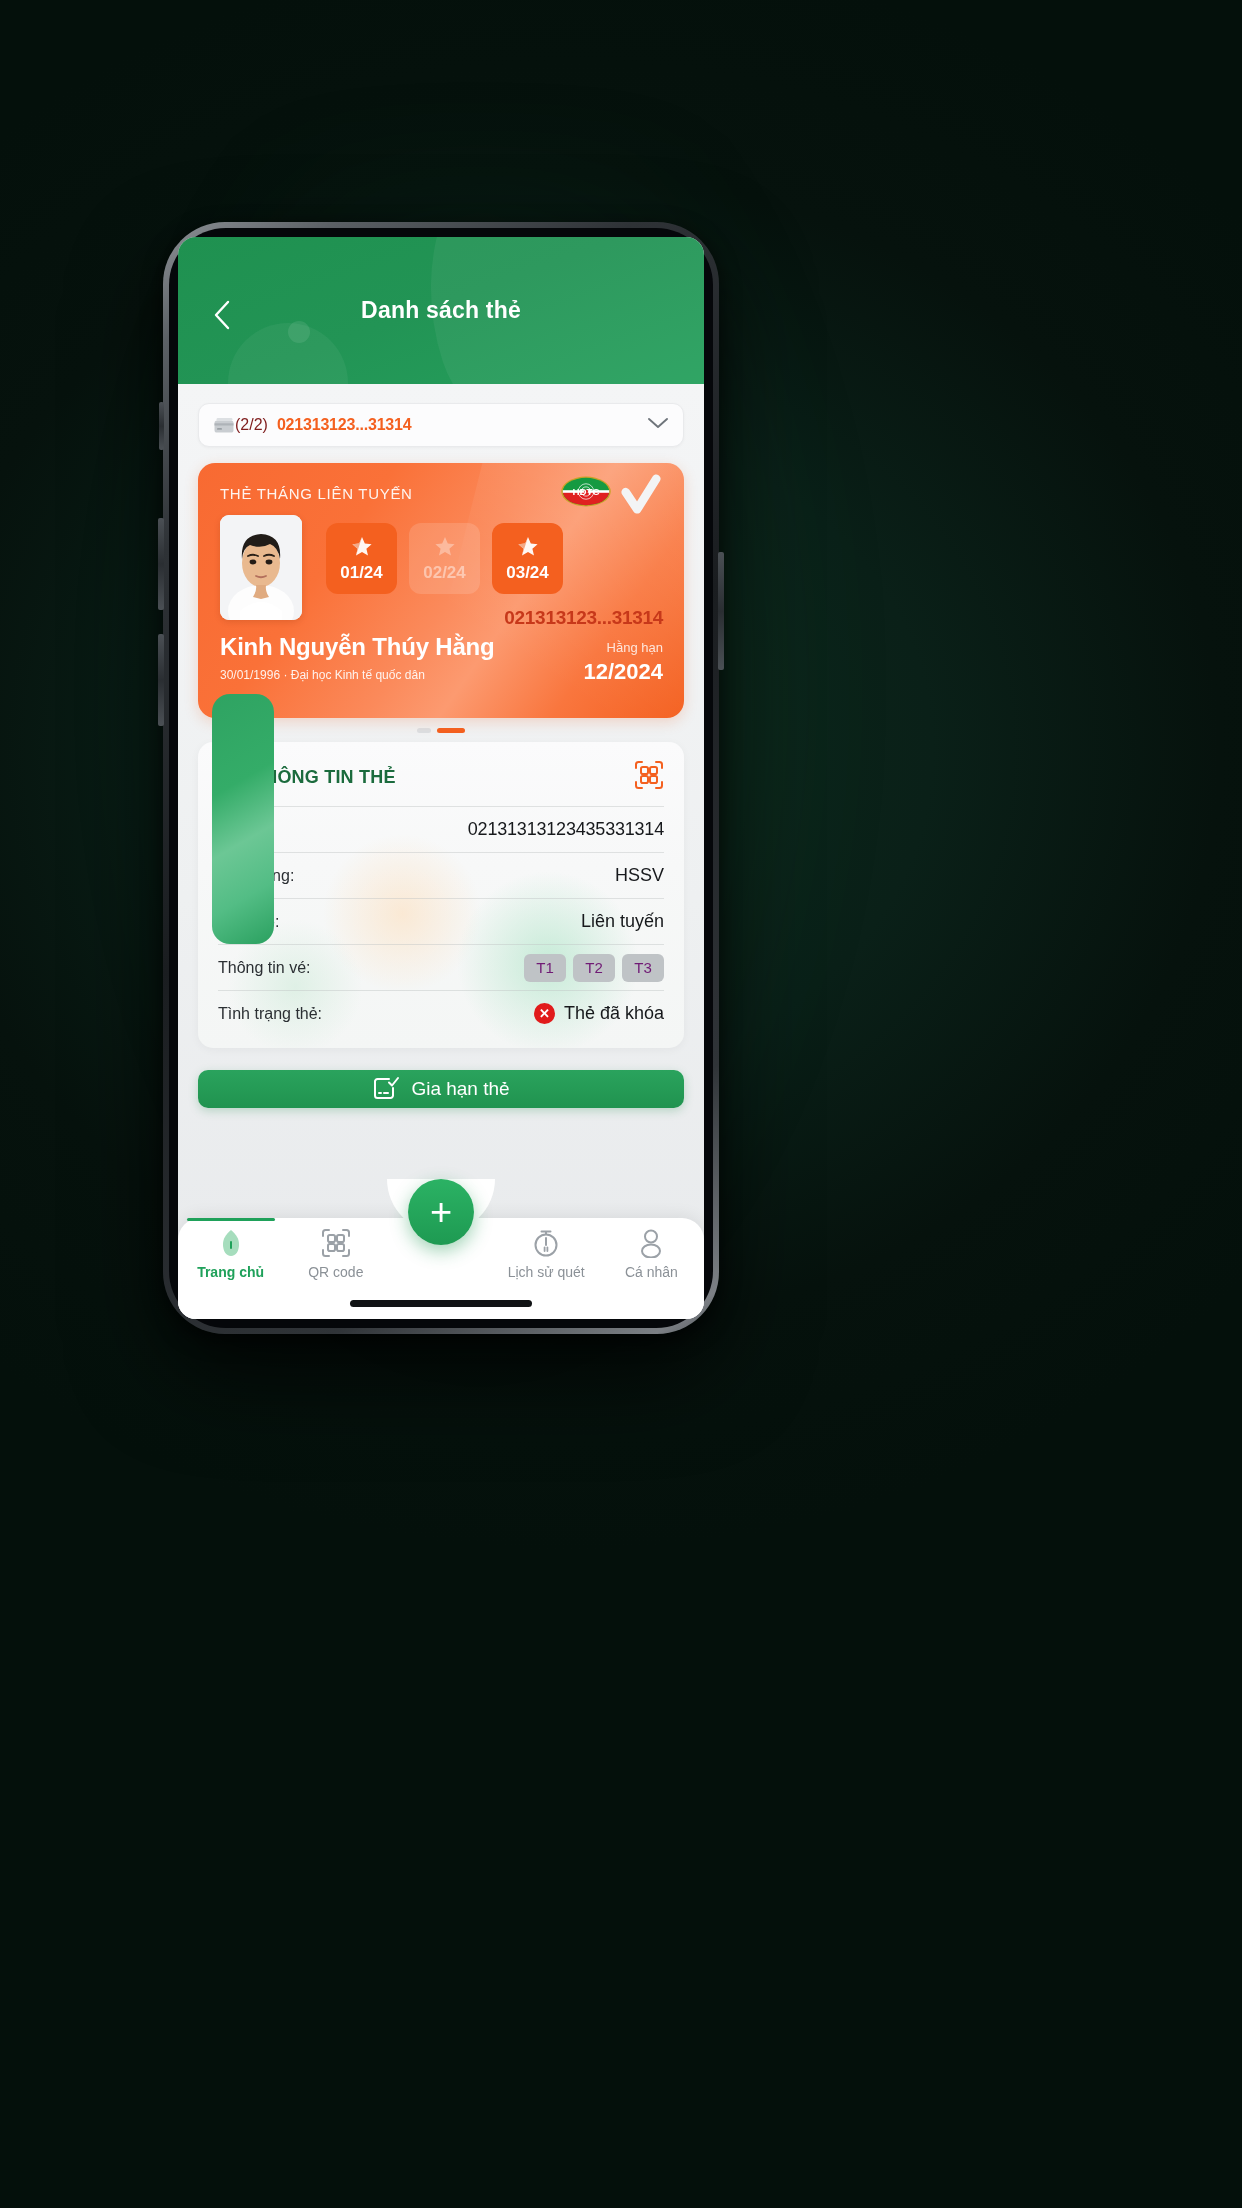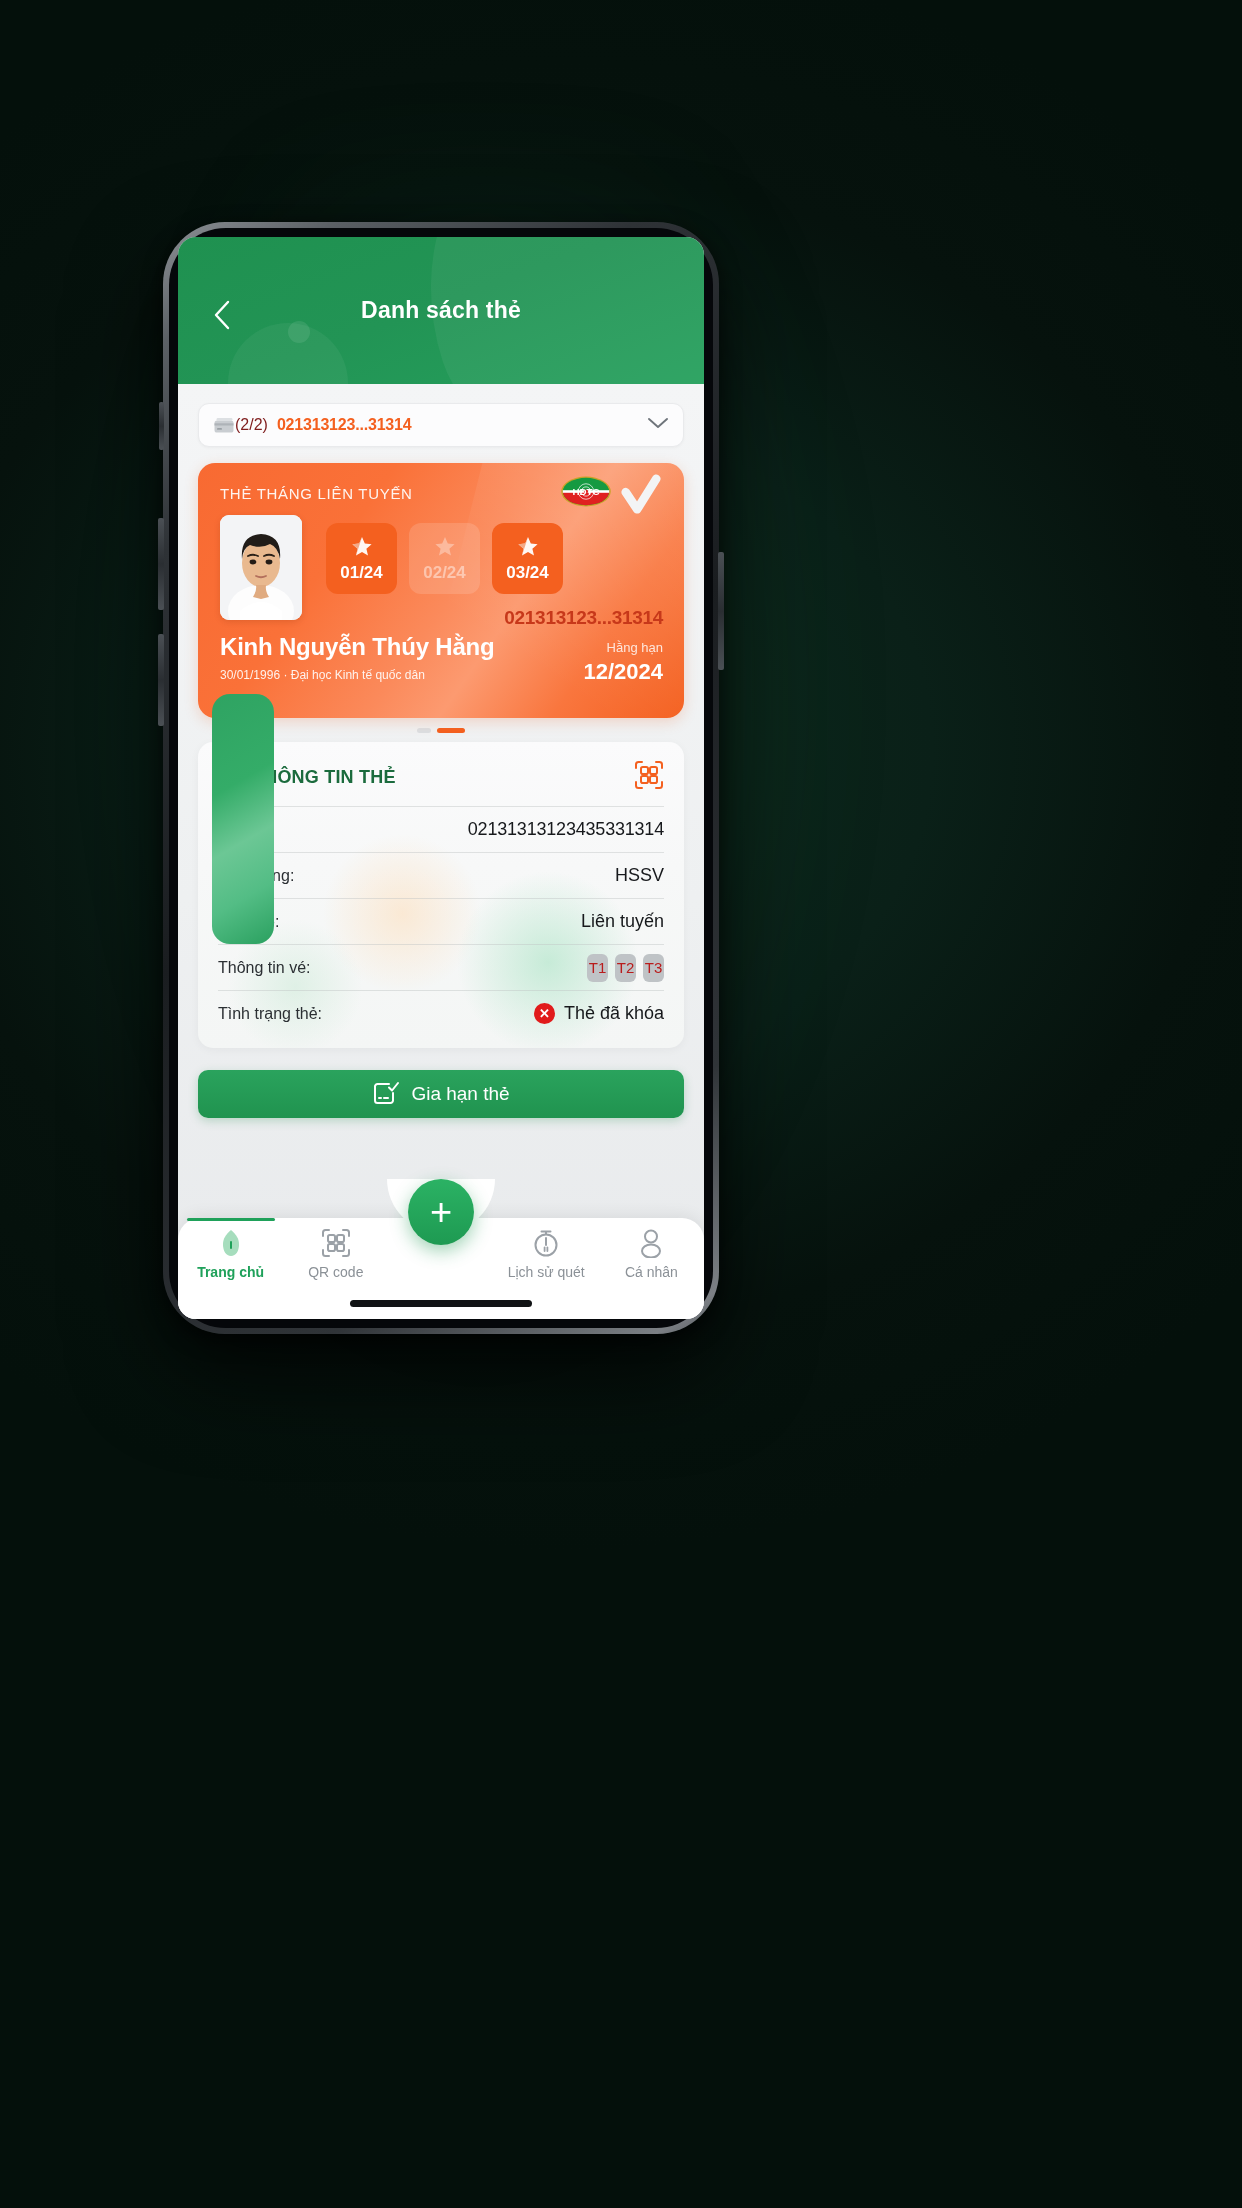--- a/index.html
+++ b/index.html
@@ -202,34 +202,34 @@
     display: flex; align-items: center; justify-content: space-between;
     height: 46px; border-top: 1px solid rgba(190,195,195,0.45);
   }
   .info-row:first-of-type { border-top: none; }
   .ir-label { font-size: 16px; color: #2b2f33; }
   .ir-value { font-size: 18px; color: #17191c; font-weight: 500; }
   .ir-value.big { font-size: 18px; letter-spacing: -0.2px; }
 
   .tchips { display: flex; gap: 7px; }
   .tchip {
-    width: 21px; height: 28px; border-radius: 6px; background: #bfc3c6;
-    color: #b91c1c; font-size: 15px; font-weight: 500;
+    width: 42px; height: 28px; border-radius: 6px; background: #bfc3c6;
+    color: #701a75; font-size: 15px; font-weight: 500;
     display: flex; align-items: center; justify-content: center;
   }
   .status-wrap { display: flex; align-items: center; gap: 9px; }
   .status-x {
     width: 21px; height: 21px; border-radius: 50%; background: #e11b1b;
     display: flex; align-items: center; justify-content: center;
     color: #fff; font-size: 13px; font-weight: bold; line-height: 1;
   }
 
   
   .primary-btn {
-    margin: 22px 20px 0 20px; height: 48px; border-radius: 10px;
+    margin: 22px 20px 0 20px; height: 38px; border-radius: 10px;
     background: linear-gradient(180deg,#2aa35d 0%, #20934f 100%);
     display: flex; align-items: center; justify-content: center; gap: 11px;
     color: #fff; font-size: 19px; font-weight: 500; cursor: pointer;
     box-shadow: 0 3px 10px rgba(30,140,75,0.25);
   }
 
   
   .bottom-nav {
     position: absolute; left: 0; right: 0; bottom: 0; height: 101px;
     background: #ffffff; border-top-left-radius: 22px; border-top-right-radius: 22px;

